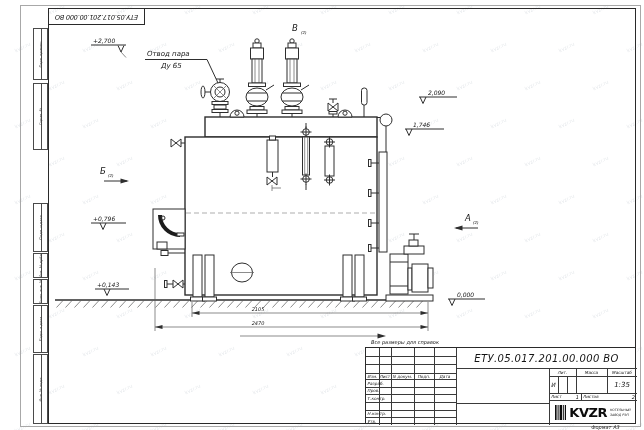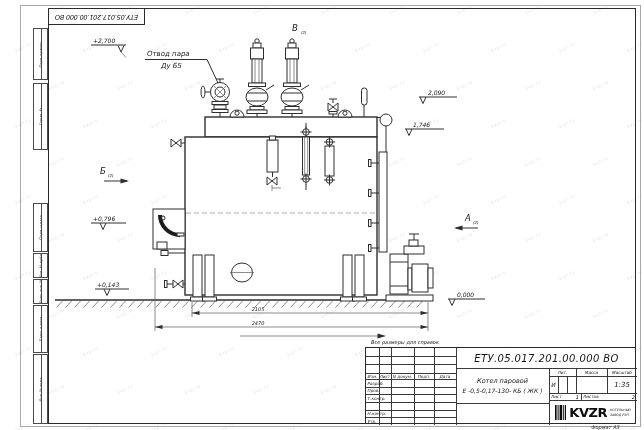--- a/index.html
+++ b/index.html
@@ -488,24 +488,20 @@
 
     <div class="tc left" style="left:0;top:31px;width:25px;height:8px">Разраб.</div>
     <div class="tc left" style="left:0;top:39px;width:25px;height:7px">Пров.</div>
     <div class="tc left" style="left:0;top:46px;width:25px;height:8px">Т.контр.</div>
     <div class="tc left" style="left:0;top:54px;width:25px;height:8px"></div>
     <div class="tc left" style="left:0;top:62px;width:25px;height:7px">Н.контр.</div>
     <div class="tc left" style="left:0;top:69px;width:25px;height:8px">Утв.</div>
 
     <div class="tc tb-doc" style="left:90px;top:0;width:181px;height:20px">ЕТУ.05.017.201.00.000  ВО</div>
 
-    <div class="tc tb-name" style="left:90px;top:20px;width:93px;height:35px">
-      <div>Котел паровой</div>
-      <div class="l2">Е -0,5-0,17-130- КБ ( ЖК )</div>
-    </div>
 
     <div class="tc" style="left:183px;top:20px;width:27px;height:8px">Лит.</div>
     <div class="tc" style="left:210px;top:20px;width:31px;height:8px">Масса</div>
     <div class="tc" style="left:241px;top:20px;width:30px;height:8px">Масштаб</div>
     <div class="tc lit-val" style="left:183px;top:28px;width:9px;height:17px">И</div>
     <div class="tc" style="left:210px;top:28px;width:31px;height:17px"></div>
     <div class="tc scale-val" style="left:241px;top:28px;width:30px;height:17px">1:35</div>
 
     <div class="tc sl" style="left:183px;top:45px;width:32px;height:7px">
       <span>Лист</span>

